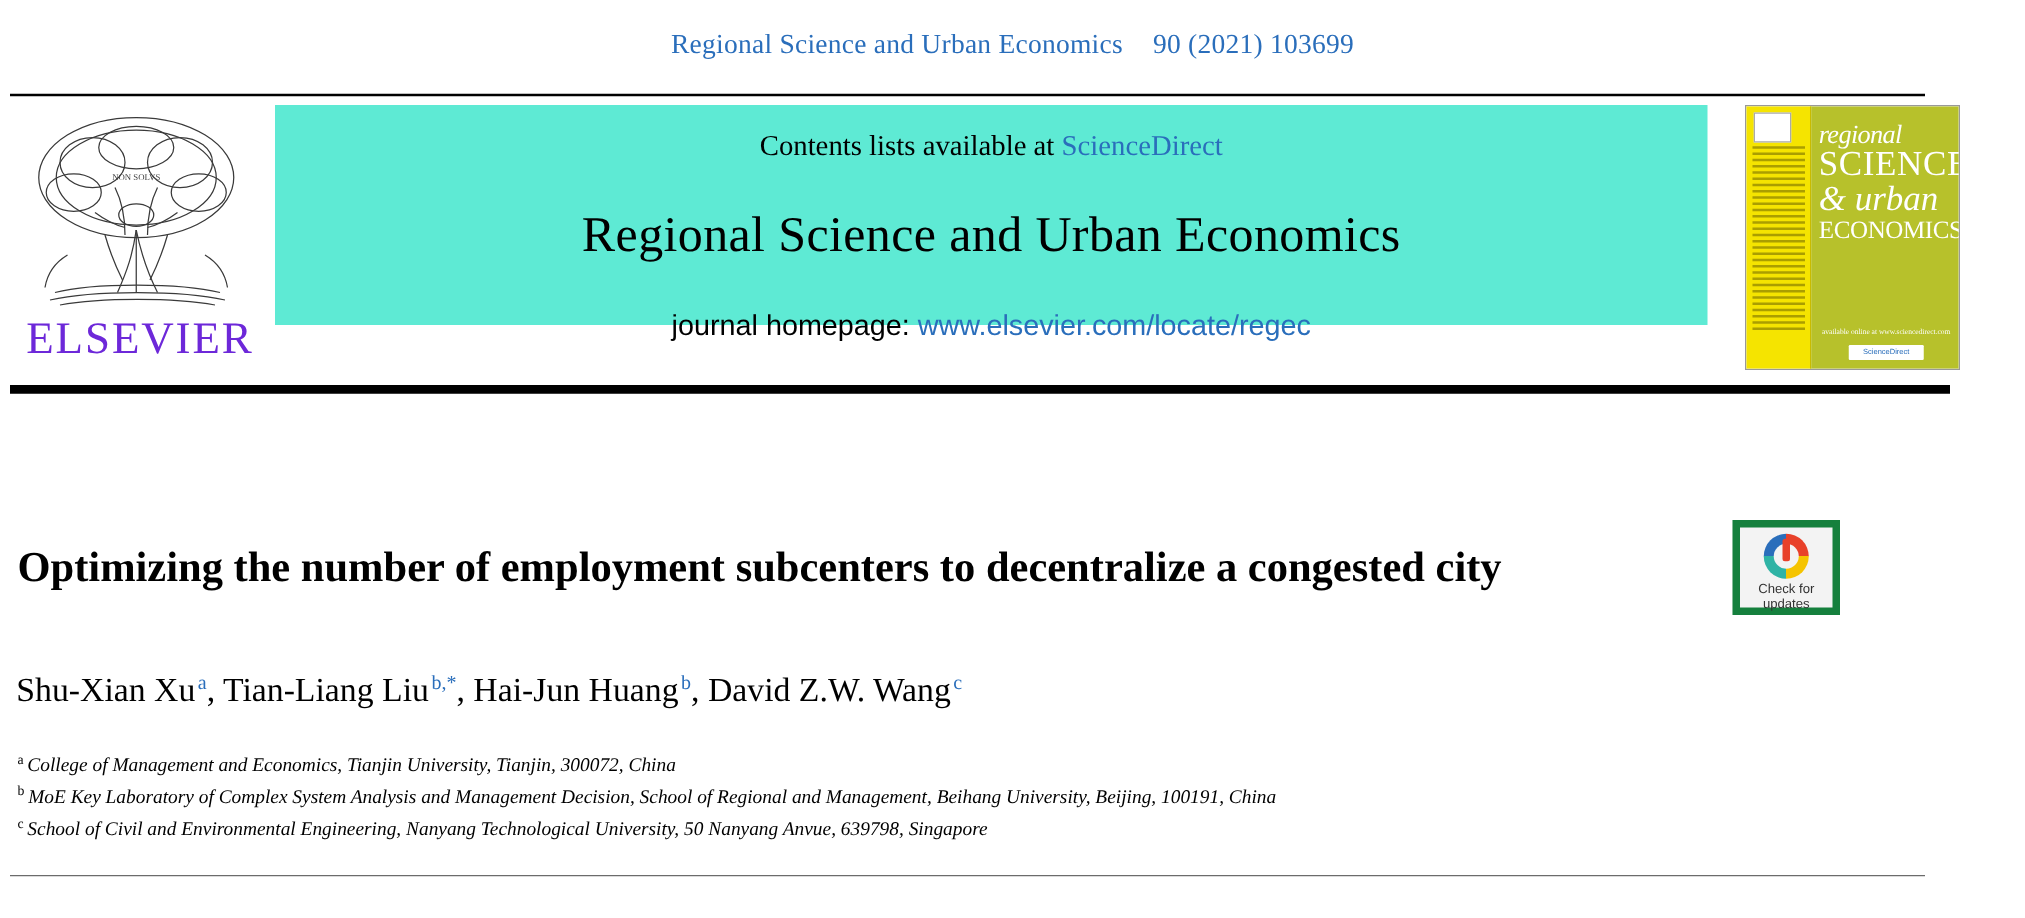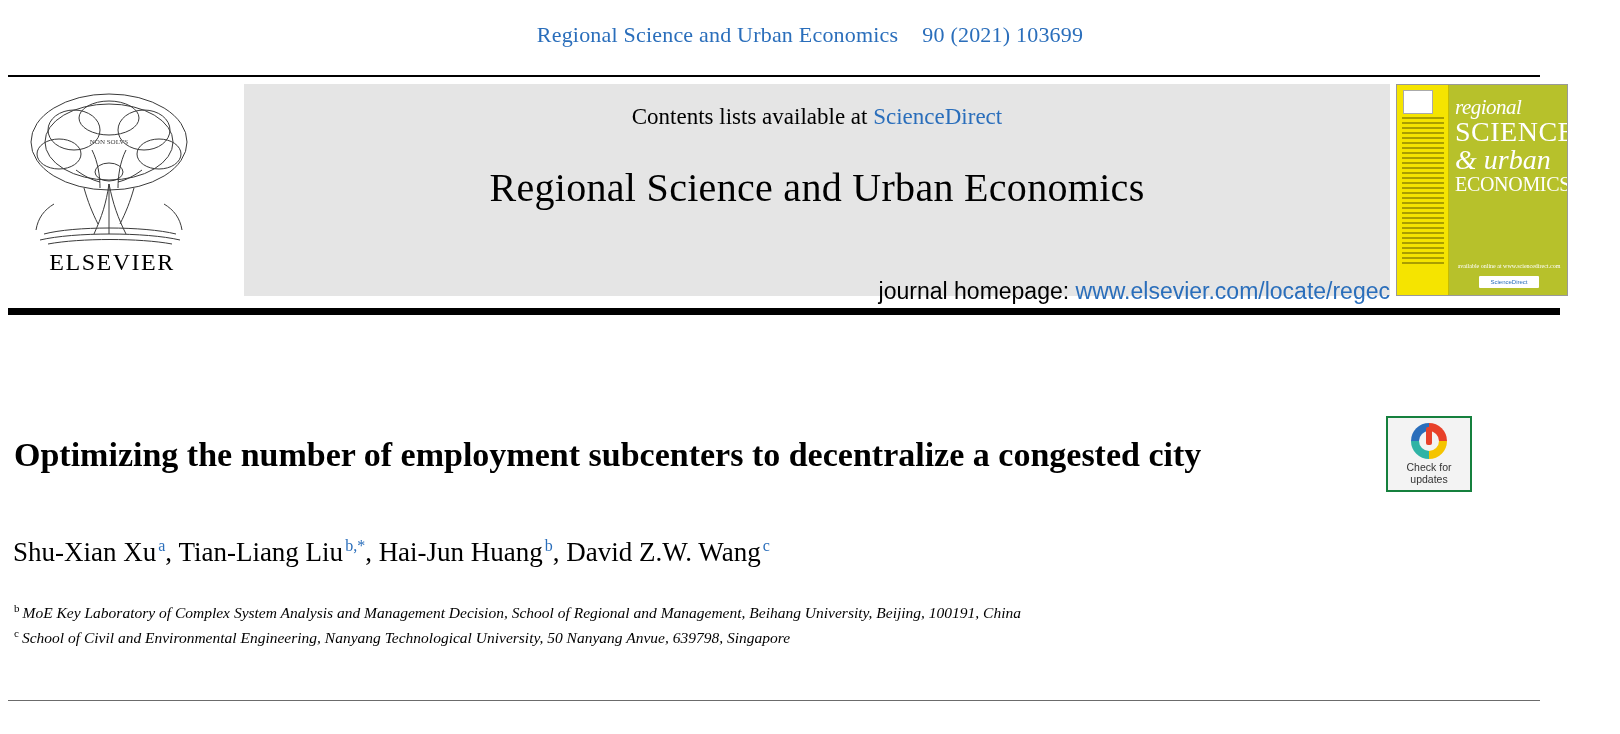--- a/index.html
+++ b/index.html
@@ -66,32 +66,32 @@
     width: 190px;
     height: 168px;
   }
   .elsevier-word {
     position: absolute;
     left: 4px;
     top: 165px;
     width: 200px;
     text-align: center;
     font-family: "Liberation Serif", serif;
-    font-size: 24px;
+    font-size: 36px;
     letter-spacing: 1.5px;
-    color: #000000;
+    color: #6d28d9;
     font-weight: 400;
   }
   .journal-band {
     position: absolute;
-    left: 236px;
+    left: 212px;
     top: 0;
     width: 1146px;
-    height: 212px;
-    background: #e5e5e5;
+    height: 176px;
+    background: #5eead4;
   }
   .contents-line {
     position: absolute;
     top: 20px;
     left: 0;
     width: 100%;
     text-align: center;
     font-size: 23px;
   }
   .contents-line a {
@@ -105,24 +105,23 @@
     width: 100%;
     text-align: center;
     font-size: 40px;
     letter-spacing: 0.3px;
   }
   .homepage-line {
     position: absolute;
     top: 163px;
     left: 0;
     width: 100%;
-    text-align: right;
+    text-align: center;
     font-size: 23px;
     font-family: "Liberation Sans", sans-serif;
-    margin-top: 31px;
   }
   .homepage-line a {
     color: #2a6ebb;
     text-decoration: none;
   }
 
   
   .cover {
     position: absolute;
     left: 1388px;
@@ -257,21 +256,21 @@
   }
 
   
   .crossmark {
     position: absolute;
     left: 1386px;
     top: 416px;
     width: 86px;
     height: 76px;
     background: #f3f3f3;
-    border: 2px solid #15803d;
+    border: 6px solid #15803d;
     box-sizing: border-box;
     text-align: center;
     font-family: "Liberation Sans", sans-serif;
   }
   .crossmark .ring {
     margin: 5px auto 2px auto;
     width: 36px;
     height: 36px;
     border-radius: 50%;
     position: relative;
@@ -420,20 +419,21 @@
   <h1 class="article-title">Optimizing the number of employment subcenters to decentralize a congested city</h1>
 
   <div class="authors">
     <span>Shu-Xian Xu</span><sup>a</sup>,
     <span>Tian-Liang Liu</span><sup class="star">b,*</sup>,
     <span>Hai-Jun Huang</span><sup>b</sup>,
     <span>David Z.W. Wang</span><sup>c</sup>
   </div>
 
   <div class="affiliations">
+    <div class="aff"><span class="mark">a</span><span>College of Management and Economics, Tianjin University, Tianjin, 300072, China</span></div>
     <div class="aff"><span class="mark">b</span><span>MoE Key Laboratory of Complex System Analysis and Management Decision, School of Regional and Management, Beihang University, Beijing, 100191, China</span></div>
     <div class="aff"><span class="mark">c</span><span>School of Civil and Environmental Engineering, Nanyang Technological University, 50 Nanyang Anvue, 639798, Singapore</span></div>
   </div>
 
   <div class="crossmark">
     <div class="ring"></div>
     <div class="cm-label">
       <div>Check for</div>
       <div>updates</div>
     </div>

